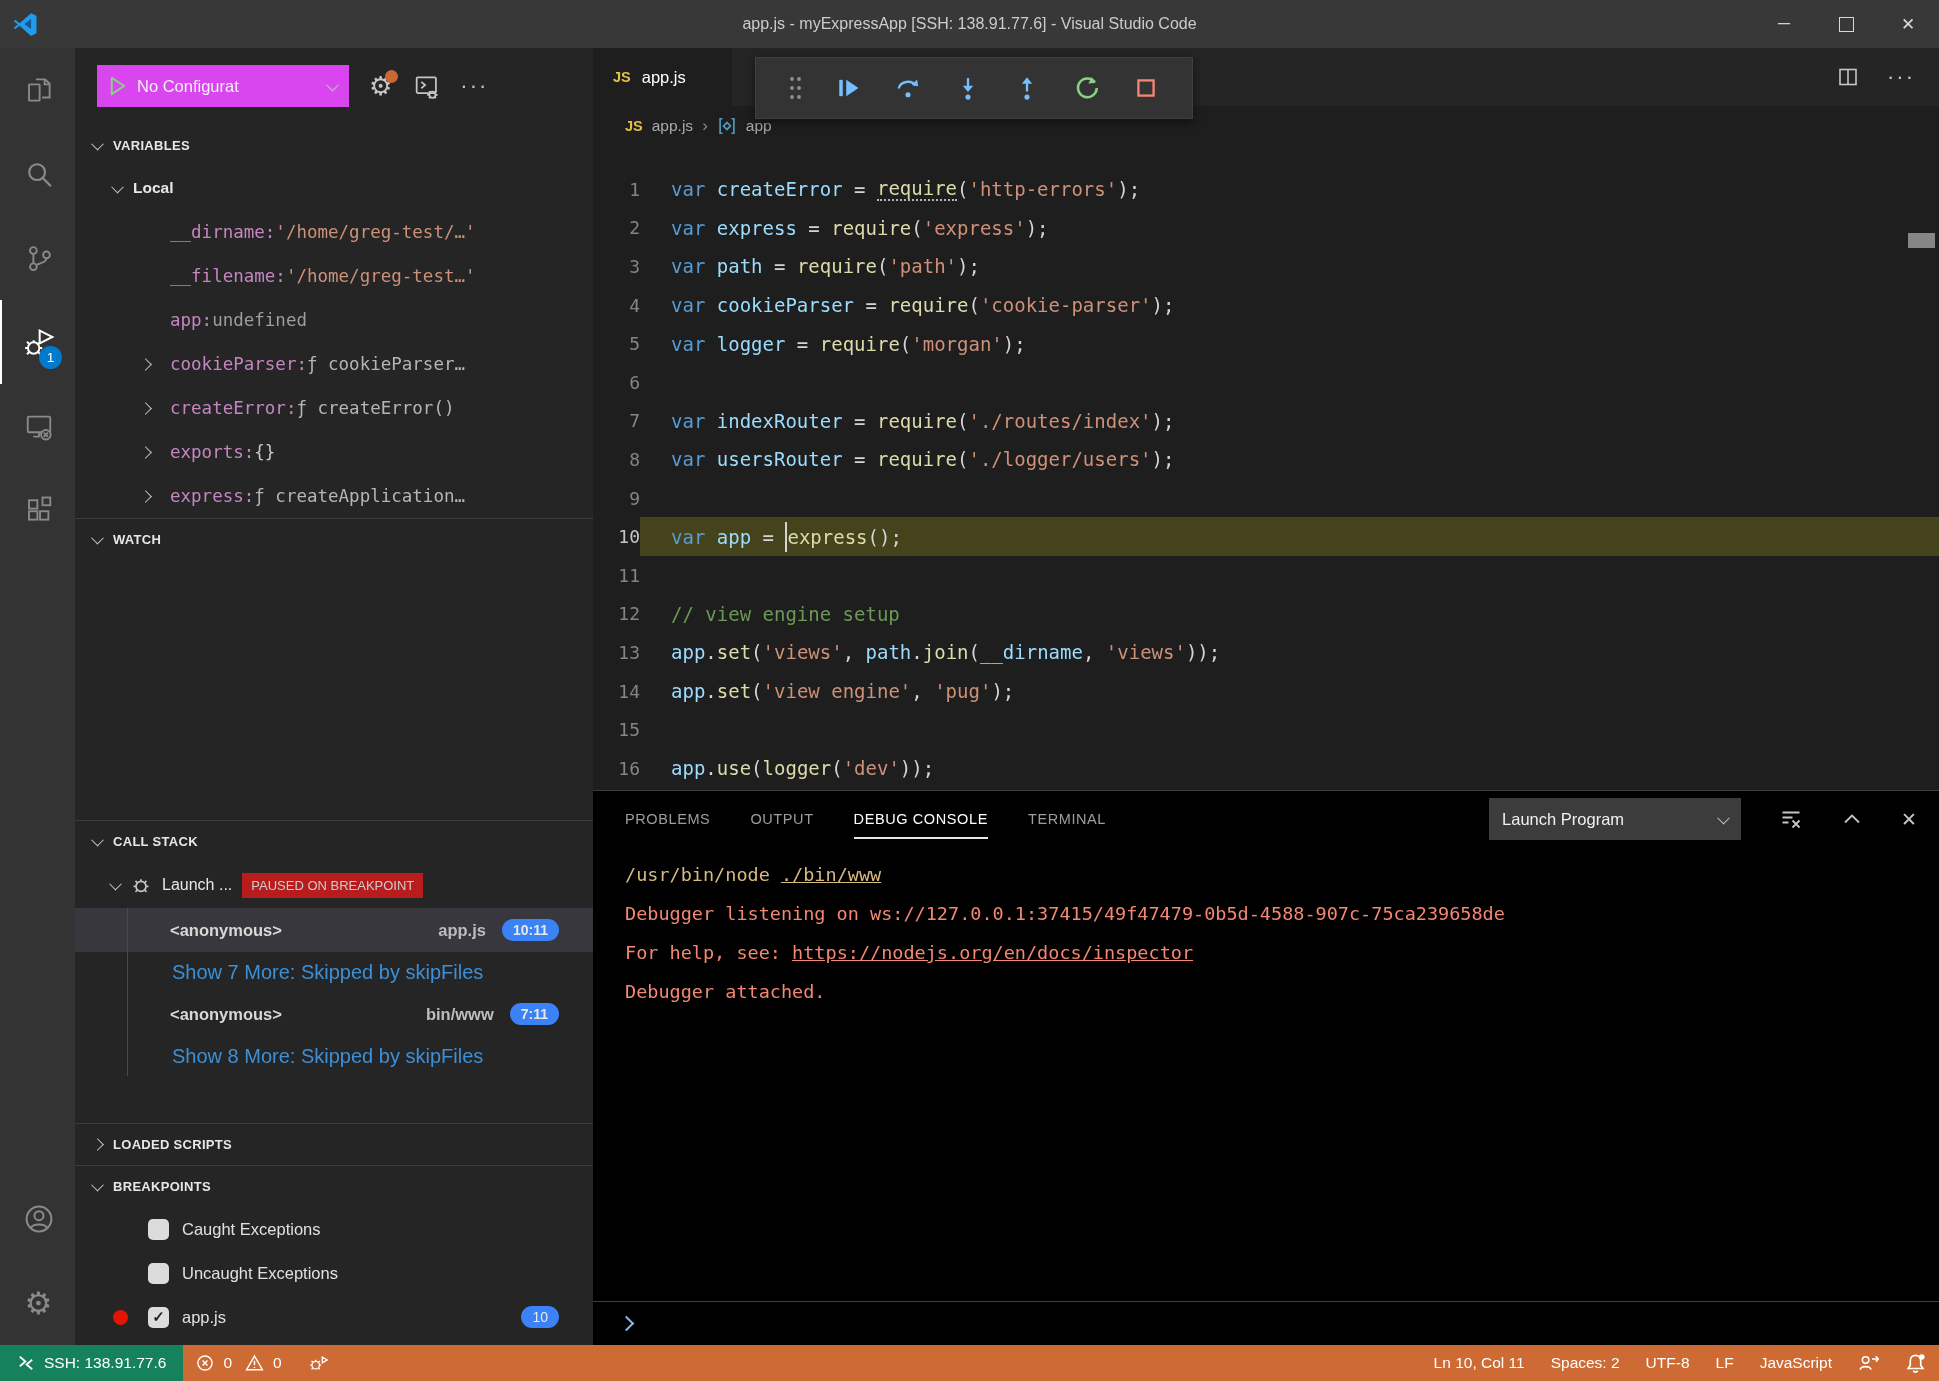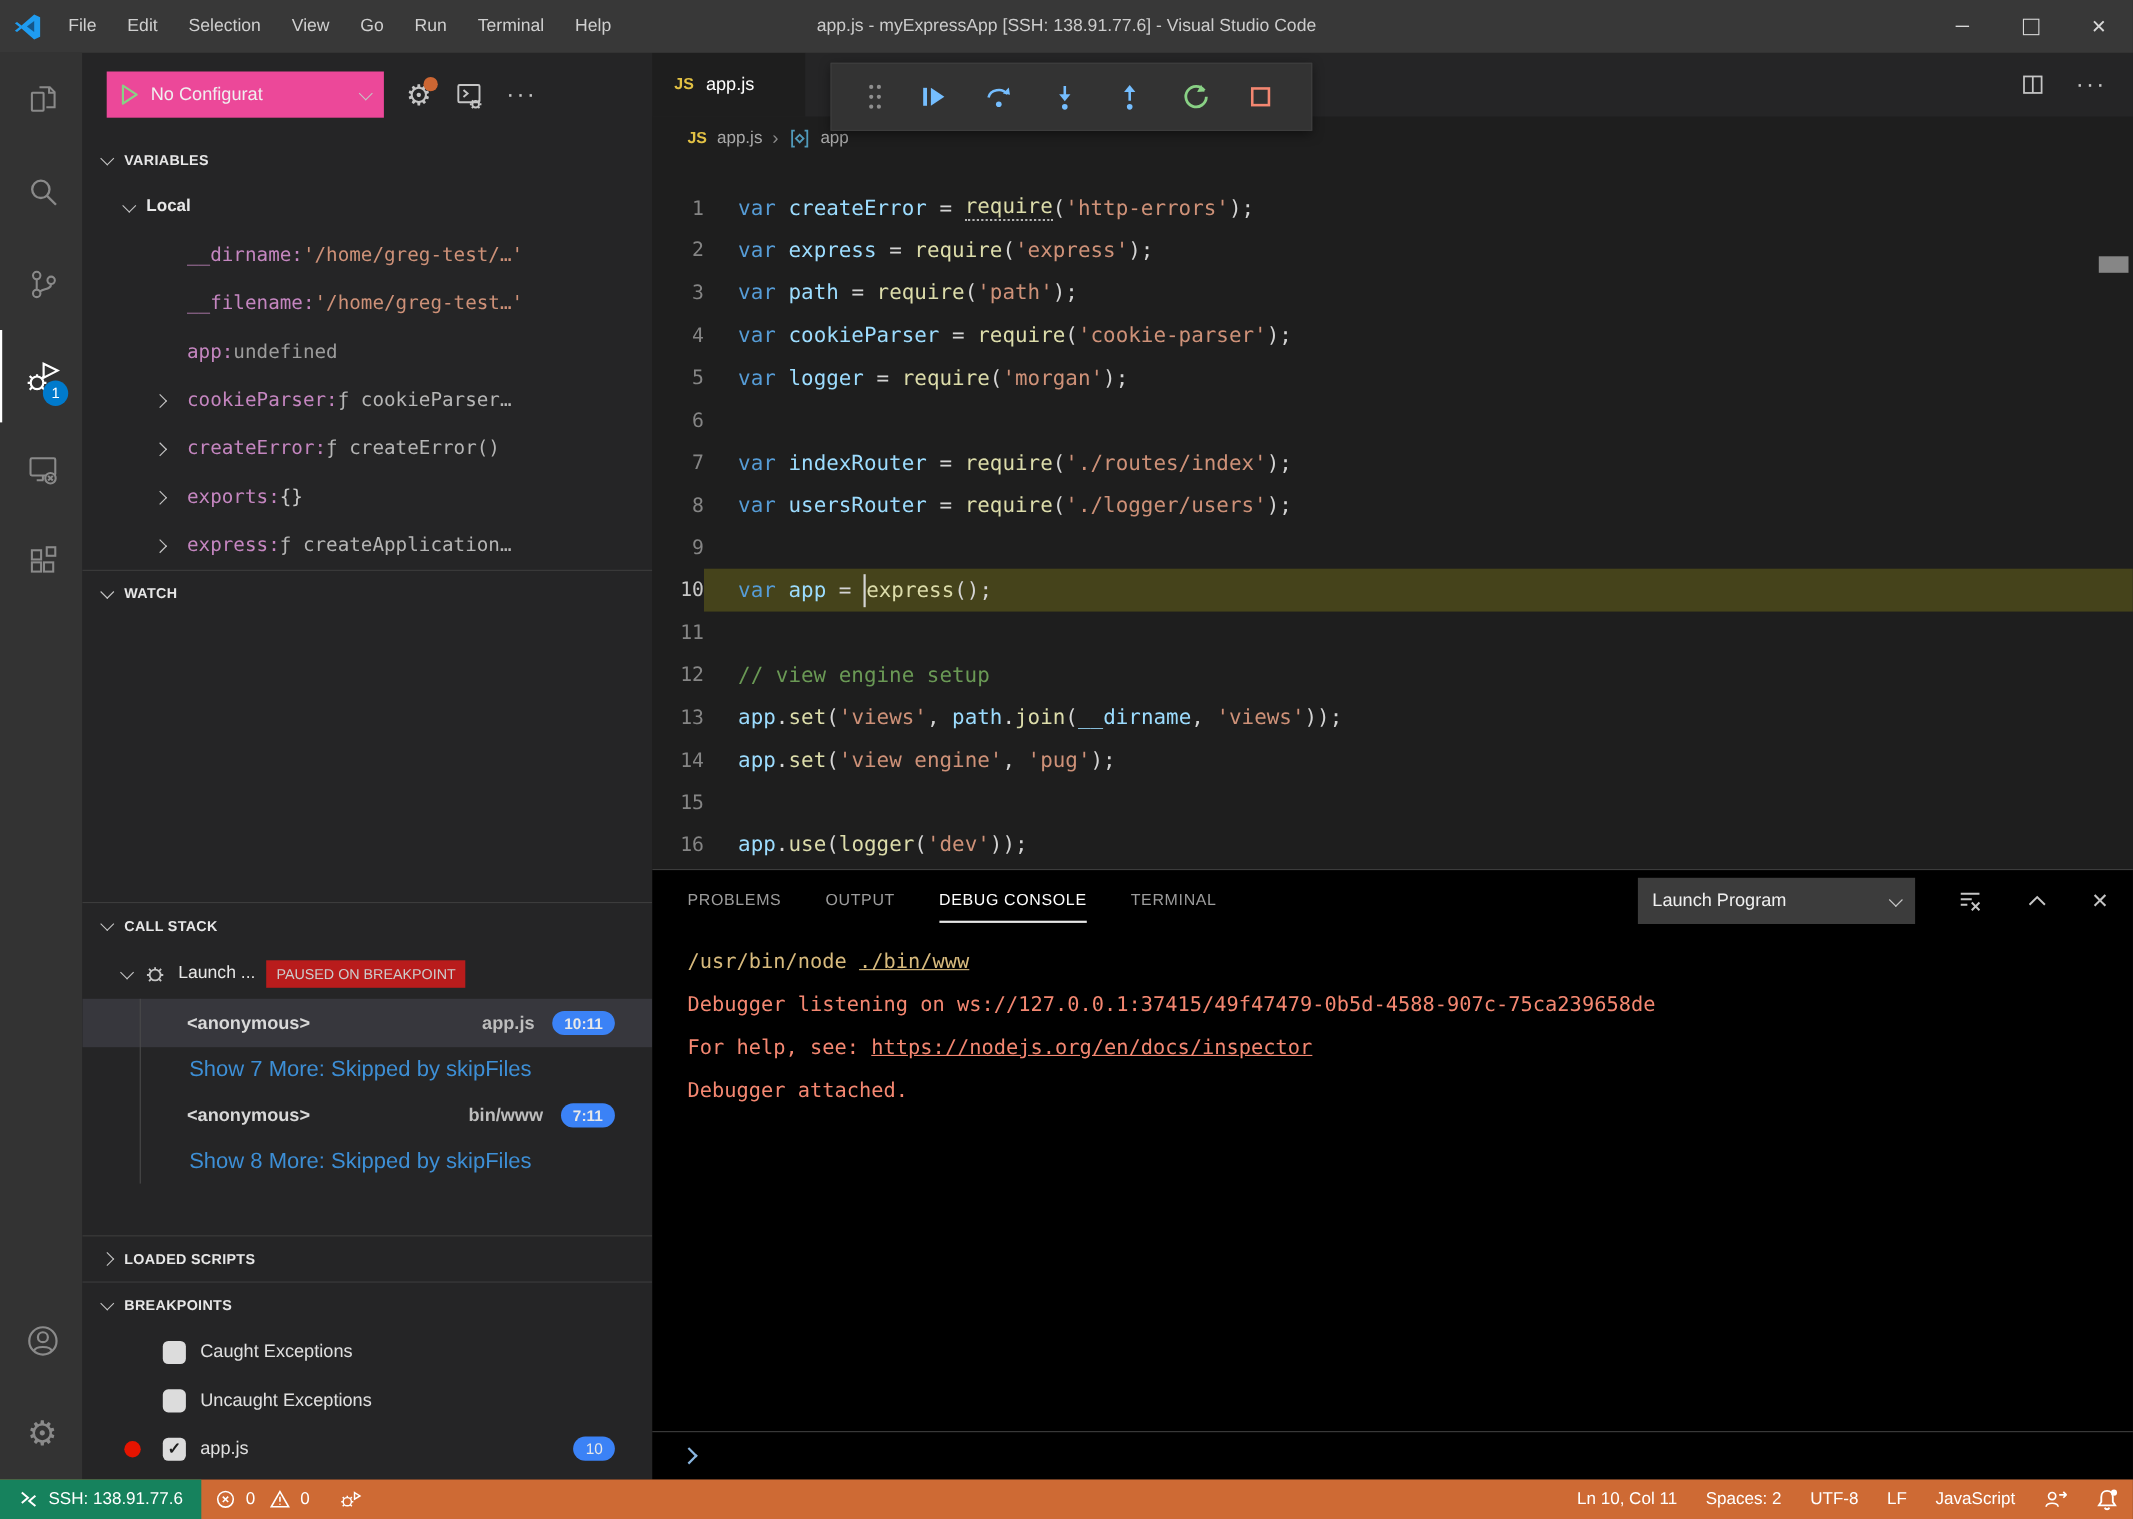--- a/index.html
+++ b/index.html
@@ -24,21 +24,21 @@
   .activitybar { width:75px; background:#333333; display:flex; flex-direction:column; align-items:stretch; flex:none; }
   .ab-item { height:84px; display:flex; align-items:center; justify-content:center; color:#8a8a8a; position:relative; border-left:2px solid transparent; }
   .ab-item.active { color:#ffffff; border-left:2px solid #ffffff; }
   .ab-badge { position:absolute; right:13px; bottom:15px; min-width:23px; height:23px; border-radius:12px;
     background:#007acc; color:#fff; font-size:13.5px; display:flex; align-items:center; justify-content:center; }
   .ab-bottom { margin-top:auto; }
   .gear-glyph { font-size:31px; line-height:1; }
   
   .sidebar { width:518px; background:#252526; flex:none; display:flex; flex-direction:column; }
   .sb-toolbar { height:76px; flex:none; display:flex; align-items:center; padding:0 18px 0 22px; gap:20px; }
-  .config-select { height:42px; width:252px; background:#ec4899; display:flex; align-items:center; gap:10px; padding:0 12px; }
+  .config-select { height:42px; width:252px; background:#d946ef; display:flex; align-items:center; gap:10px; padding:0 12px; }
   .config-select .label { font-size:16.5px; color:#f0f0f0; flex:1; white-space:nowrap; overflow:hidden; }
   .sb-gear { position:relative; font-size:26px; color:#c5c5c5; line-height:1; }
   .sb-gear::after { content:""; position:absolute; right:-6px; top:-3px; width:13px; height:13px; border-radius:50%; background:#cc6633; }
   .more-dots { font-size:22px; color:#c5c5c5; letter-spacing:2px; }
   .chev { width:9px; height:9px; border-right:1.7px solid #c5c5c5; border-bottom:1.7px solid #c5c5c5; display:inline-block; flex:none; }
   .chev.down  { transform:rotate(45deg) translate(-1px,-1px); }
   .chev.right { transform:rotate(-45deg); }
   .section-h { height:42px; flex:none; display:flex; align-items:center; gap:11px; padding-left:18px;
     font-weight:bold; font-size:13px; color:#e7e7e7; border-top:1px solid #3c3c3c; letter-spacing:.3px; }
   .section-h.first { border-top:none; }
@@ -116,30 +116,20 @@
 </head>
 <body>
 
 <div class="titlebar">
   <span class="vscode-logo">
     <svg width="26" height="26" viewBox="0 0 24 24">
       <path fill="#1f9cf0" d="M17.6 2 7 11.3 3.2 8.4 1.4 9.3 5.3 12.5 1.4 15.7 3.2 16.6 7 13.7 17.6 23 22.6 20.6 22.6 4.4Z"></path>
       <path fill="#15578b" d="M17.6 7.4v9.2L11.5 12Z"></path>
     </svg>
   </span>
-  <div class="menubar">
-      <span class="menu-item">File</span>
-      <span class="menu-item">Edit</span>
-      <span class="menu-item">Selection</span>
-      <span class="menu-item">View</span>
-      <span class="menu-item">Go</span>
-      <span class="menu-item">Run</span>
-      <span class="menu-item">Terminal</span>
-      <span class="menu-item">Help</span>
-    </div>
   <div class="win-title">app.js - myExpressApp [SSH: 138.91.77.6] - Visual Studio Code</div>
   <div class="win-controls">
     <span class="win-btn">─</span>
     <span class="win-btn">
         <span class="max-box"></span>
       </span>
     <span class="win-btn">✕</span>
   </div>
 </div>
 

